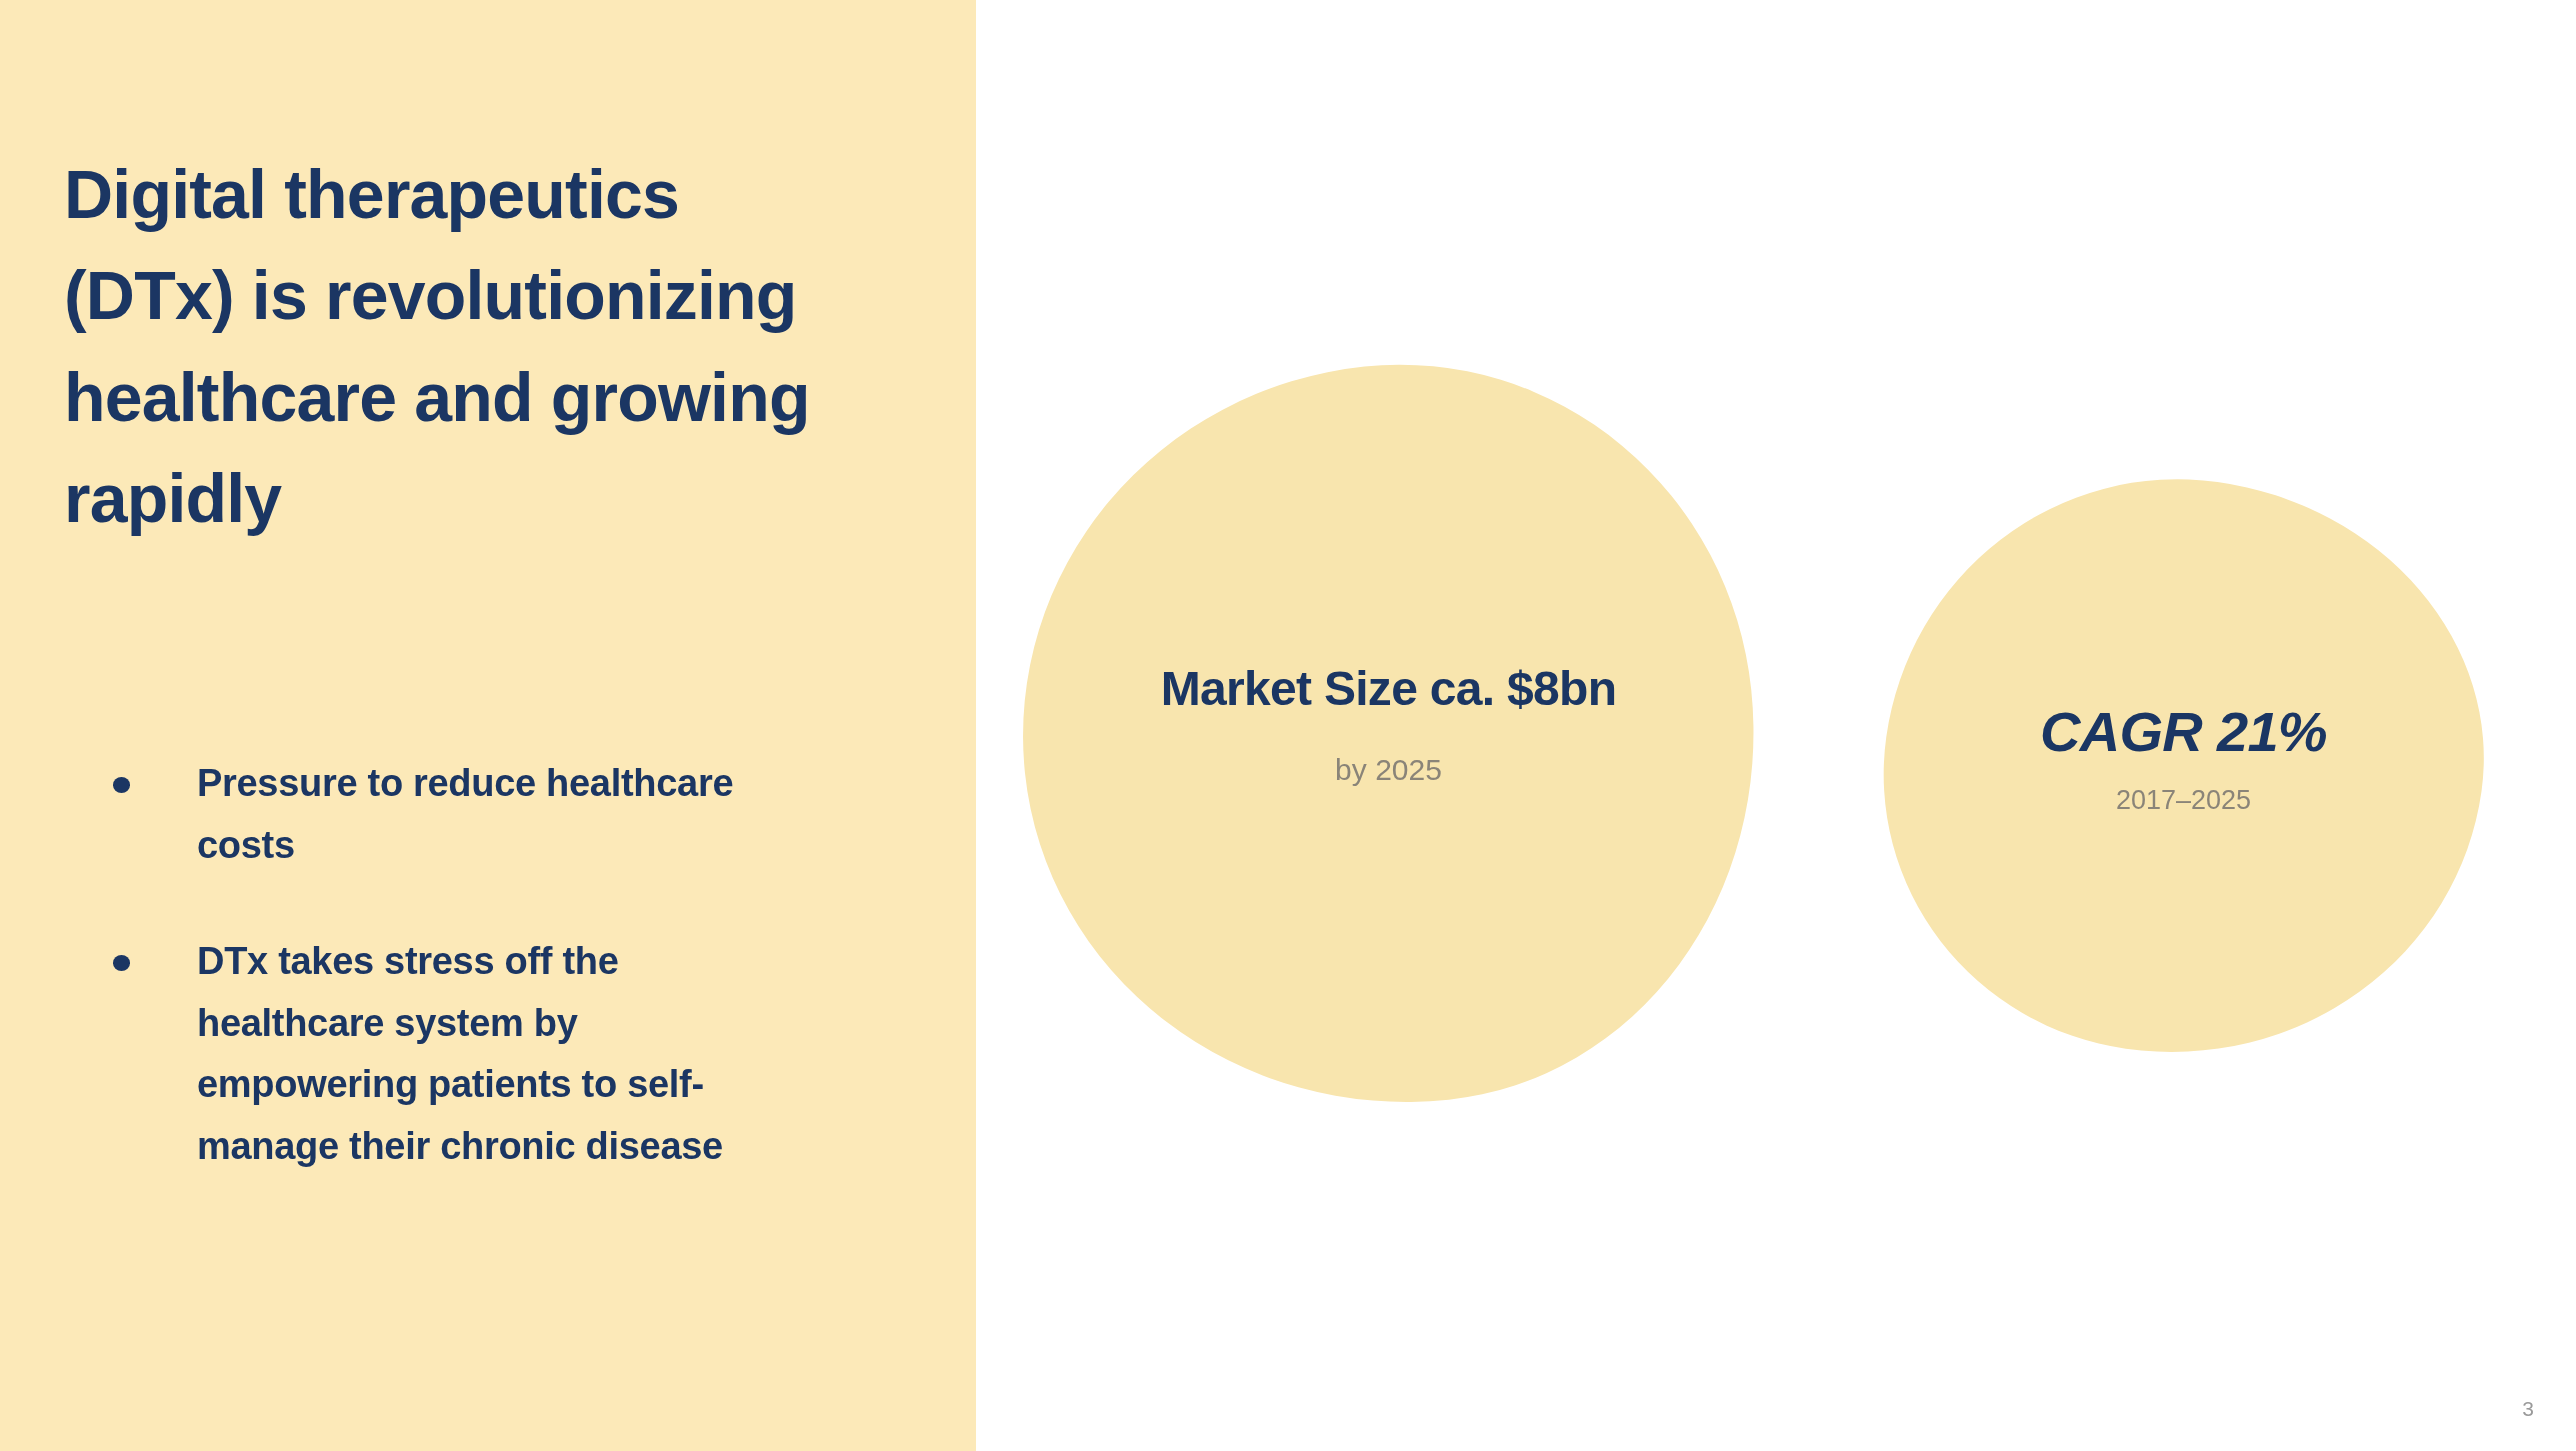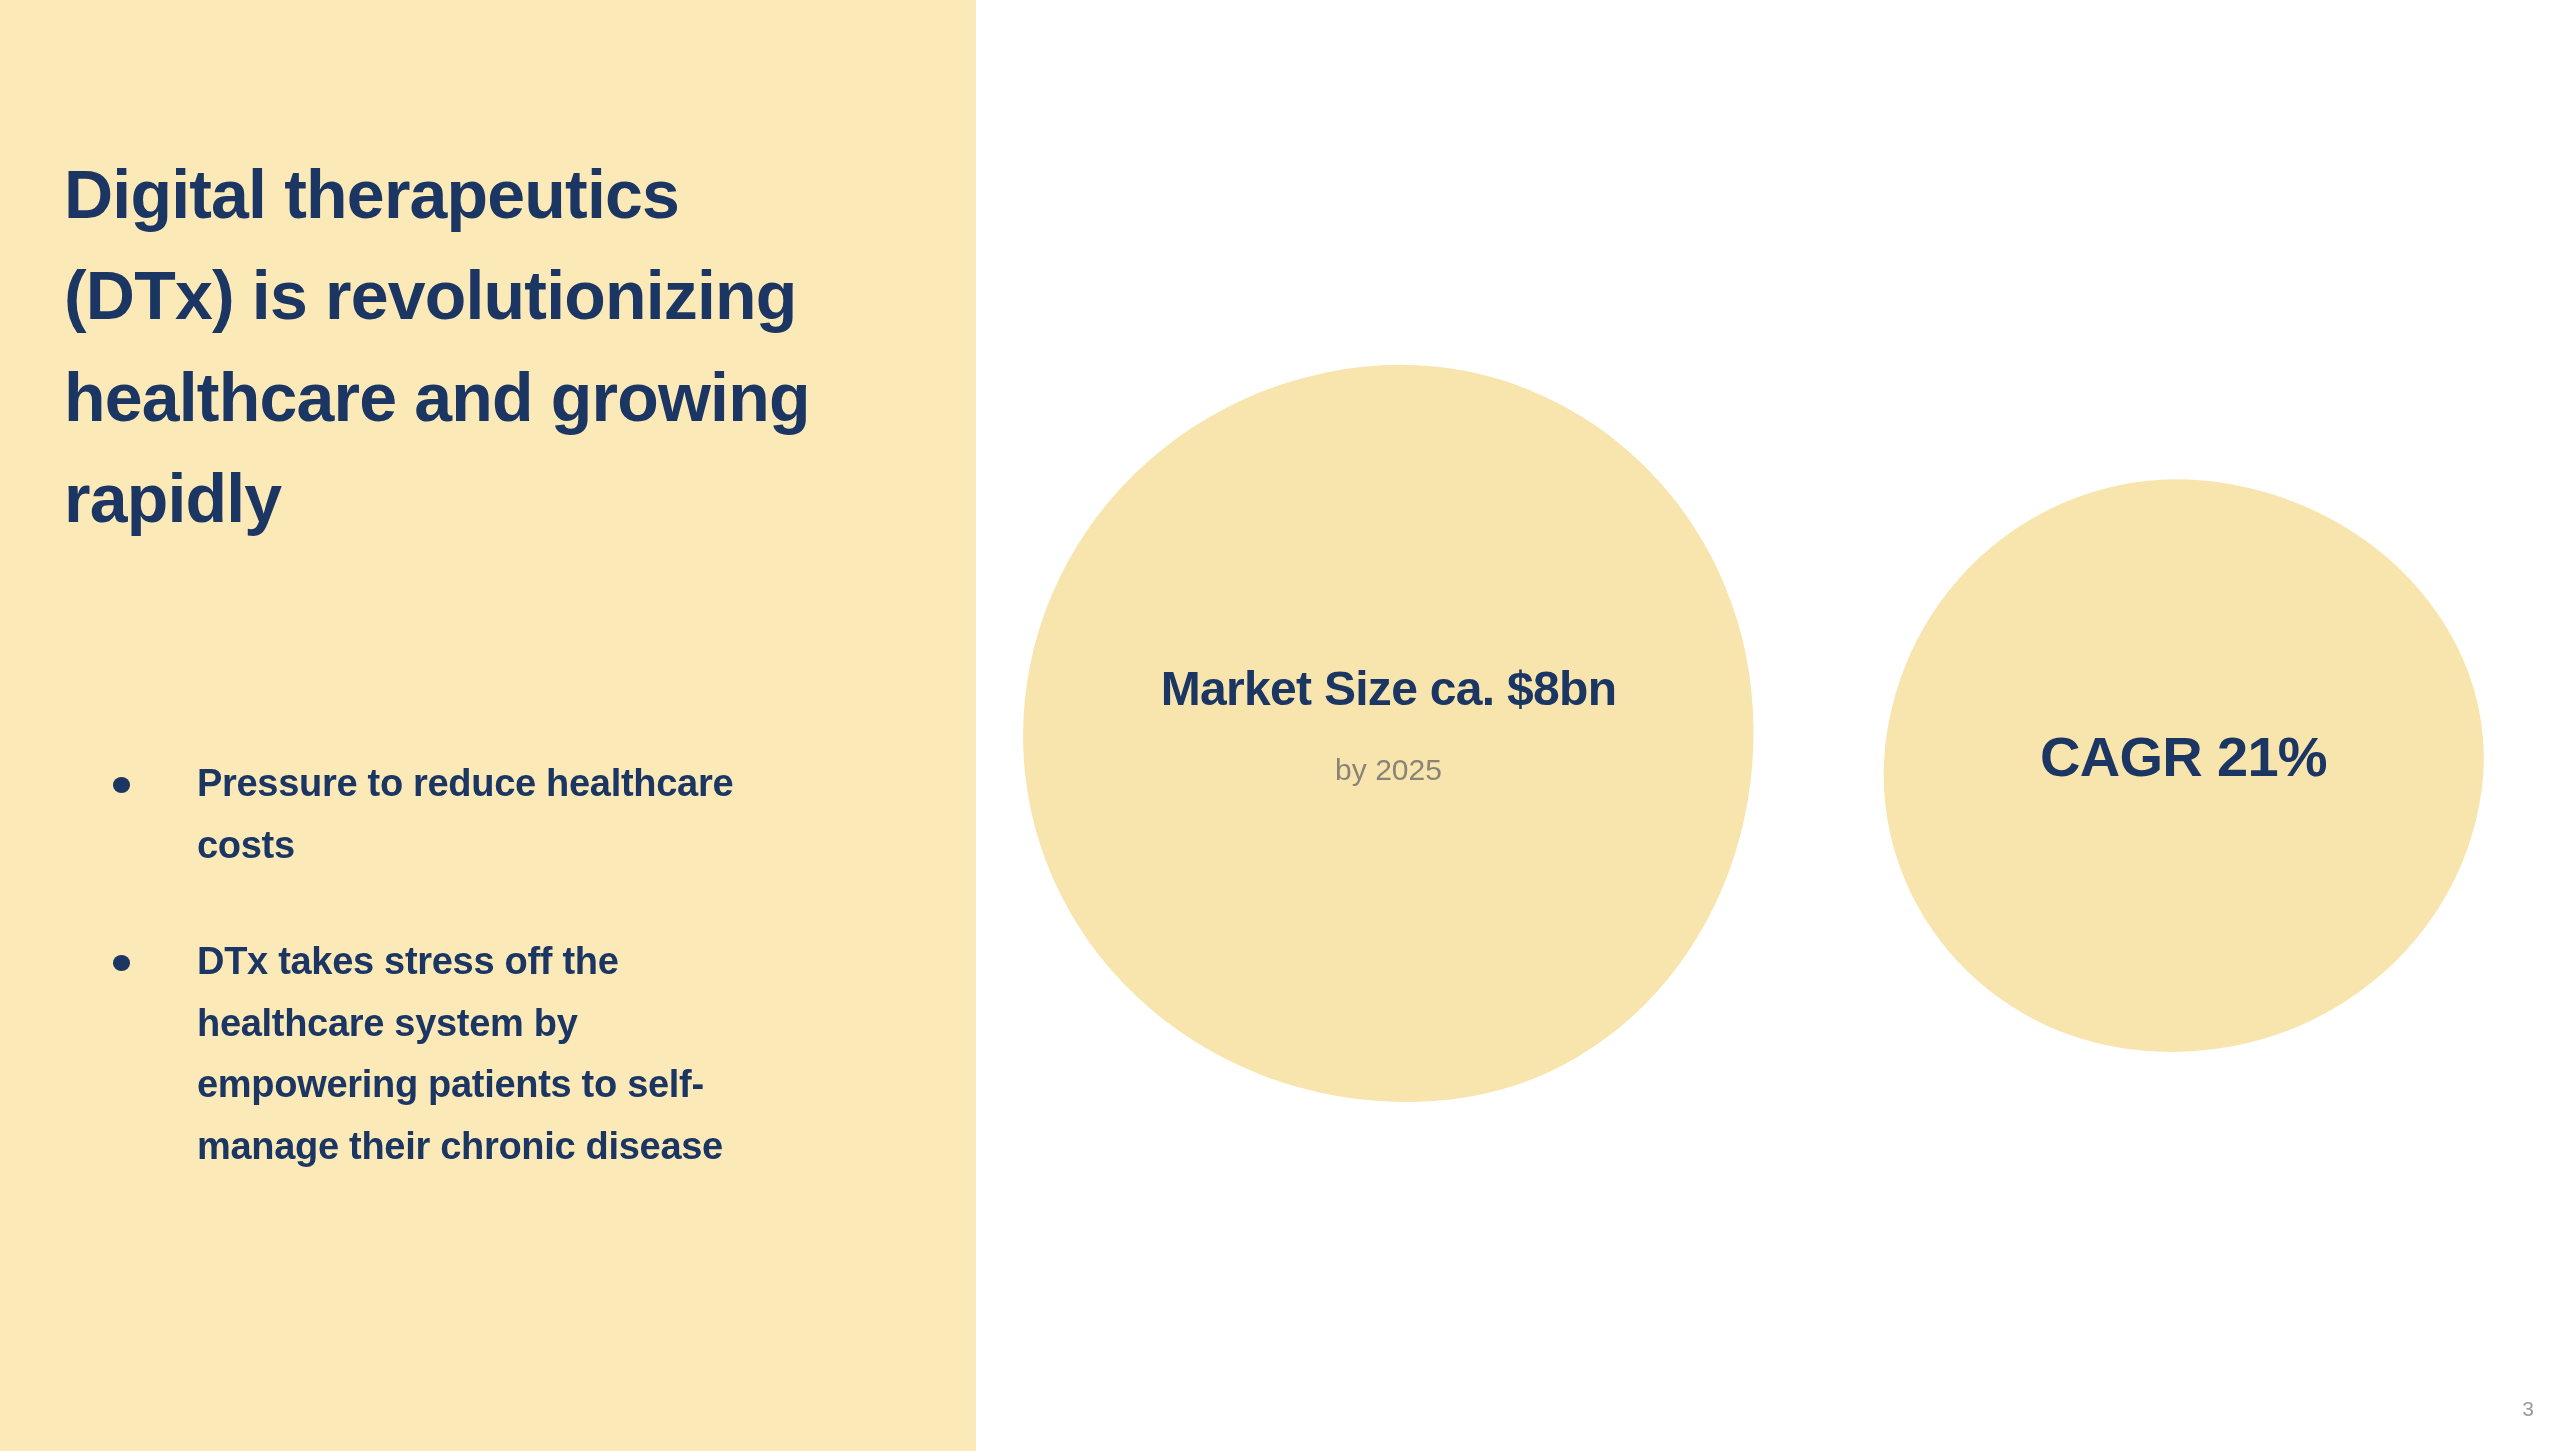--- a/index.html
+++ b/index.html
@@ -130,20 +130,21 @@
   #blob-market .blob-heading {
     font-size: 48px;
     line-height: 1.22;
     margin-top: -23px;
   }
 
   #blob-cagr .blob-heading {
     font-size: 56px;
     line-height: 1.2;
     margin-top: -20px;
+    font-style: italic;
   }
 
   .blob-sub {
     color: #8A8478;
     font-weight: 400;
     letter-spacing: 0px;
   }
 
   #blob-market .blob-sub {
     font-size: 30px;
@@ -192,19 +193,20 @@
     <div class="blob-content">
       <div class="blob-heading">Market Size ca. $8bn</div>
       <div class="blob-sub">by 2025</div>
     </div>
   </div>
 
   <div id="blob-cagr" class="blob">
     <div class="blob-shape"></div>
     <div class="blob-content">
       <div class="blob-heading">CAGR 21%</div>
+      <div class="blob-sub">2017–2025</div>
     </div>
   </div>
 
 </div>
 
 <div id="page-number">3</div>
 
 
 </body></html>

